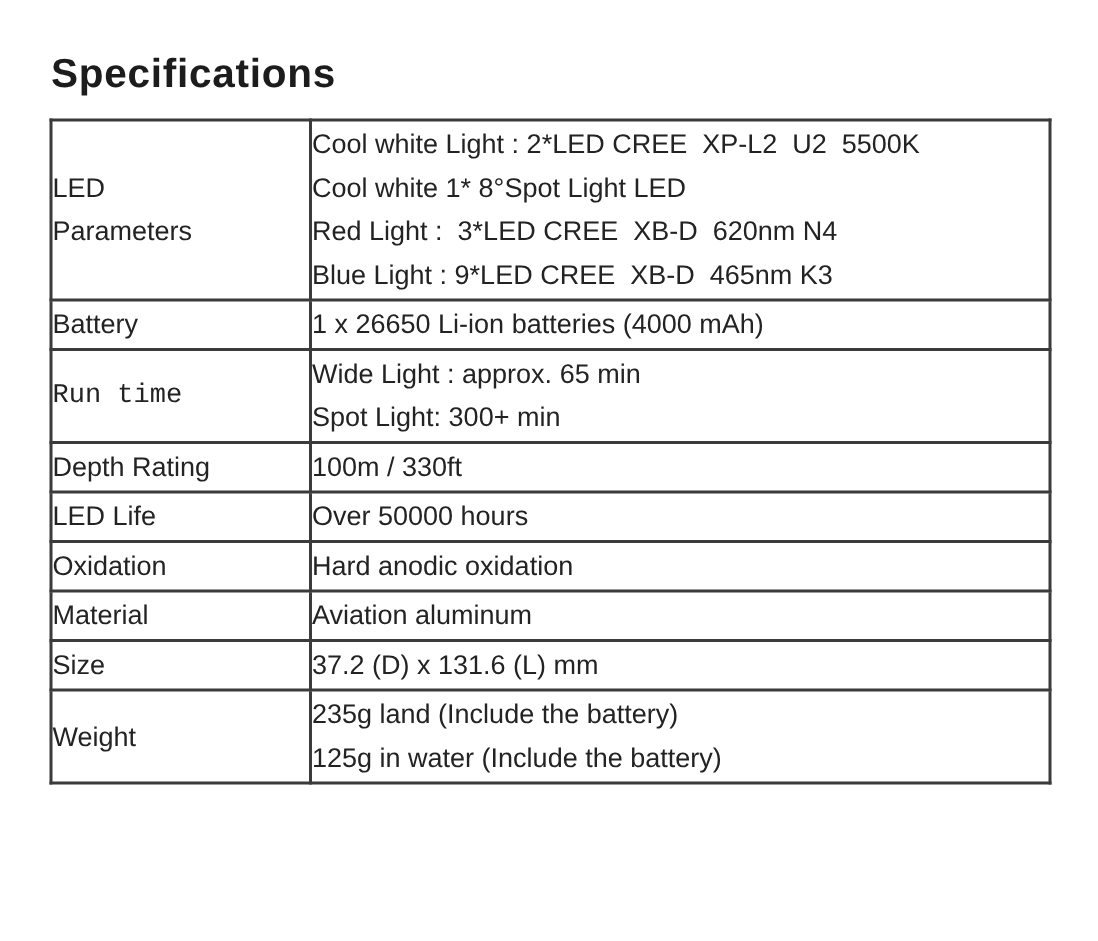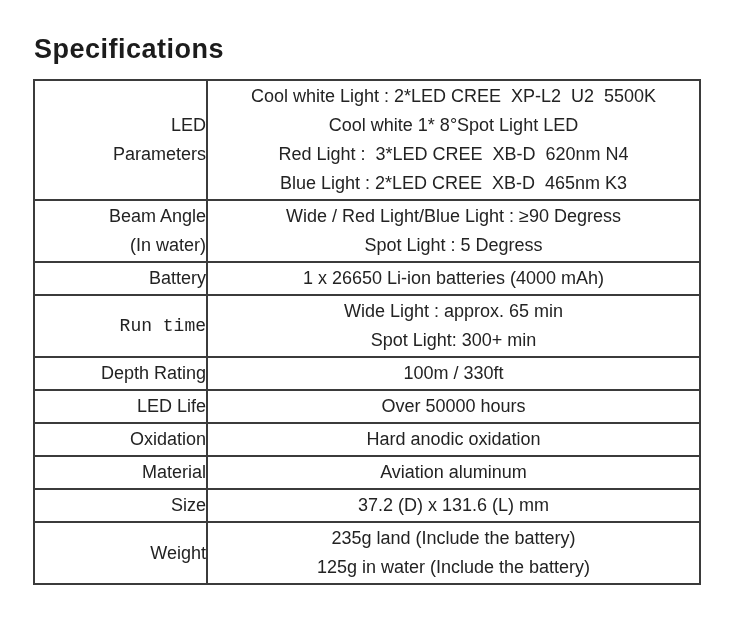--- a/index.html
+++ b/index.html
@@ -39,24 +39,24 @@
   }
   table.spec-table td {
     border: 2px solid #3b3b3b;
     font-size: 18px;
     line-height: 29px;
     padding: 1px 0;
     vertical-align: middle;
   }
   td.label-cell {
     width: 171px;
-    text-align: right;
+    text-align: left;
   }
   td.value-cell {
-    text-align: center;
+    text-align: left;
     padding-left: 13px;
     padding-right: 6px;
   }
   td.v-top {
     vertical-align: top;
     font-family: Liberation Mono, monospace;
   }
   .line {
     white-space: pre-wrap;
   }
@@ -71,31 +71,21 @@
     <tbody>
         <tr>
           <td class="label-cell">
             <div class="line">LED</div>
             <div class="line">Parameters</div>
           </td>
           <td class="value-cell">
             <div class="line">Cool white Light : 2*LED CREE  XP-L2  U2  5500K</div>
             <div class="line">Cool white 1* 8°Spot Light LED</div>
             <div class="line">Red Light :  3*LED CREE  XB-D  620nm N4</div>
-            <div class="line">Blue Light : 2*LED CREE  XB-D  465nm K3</div>
-          </td>
-        </tr>
-        <tr>
-          <td class="label-cell">
-            <div class="line">Beam Angle</div>
-            <div class="line">(In water)</div>
-          </td>
-          <td class="value-cell">
-            <div class="line">Wide / Red Light/Blue Light : ≥90 Degress</div>
-            <div class="line">Spot Light : 5 Degress</div>
+            <div class="line">Blue Light : 9*LED CREE  XB-D  465nm K3</div>
           </td>
         </tr>
         <tr>
           <td class="label-cell">
             <div class="line">Battery</div>
           </td>
           <td class="value-cell">
             <div class="line">1 x 26650 Li-ion batteries (4000 mAh)</div>
           </td>
         </tr>

